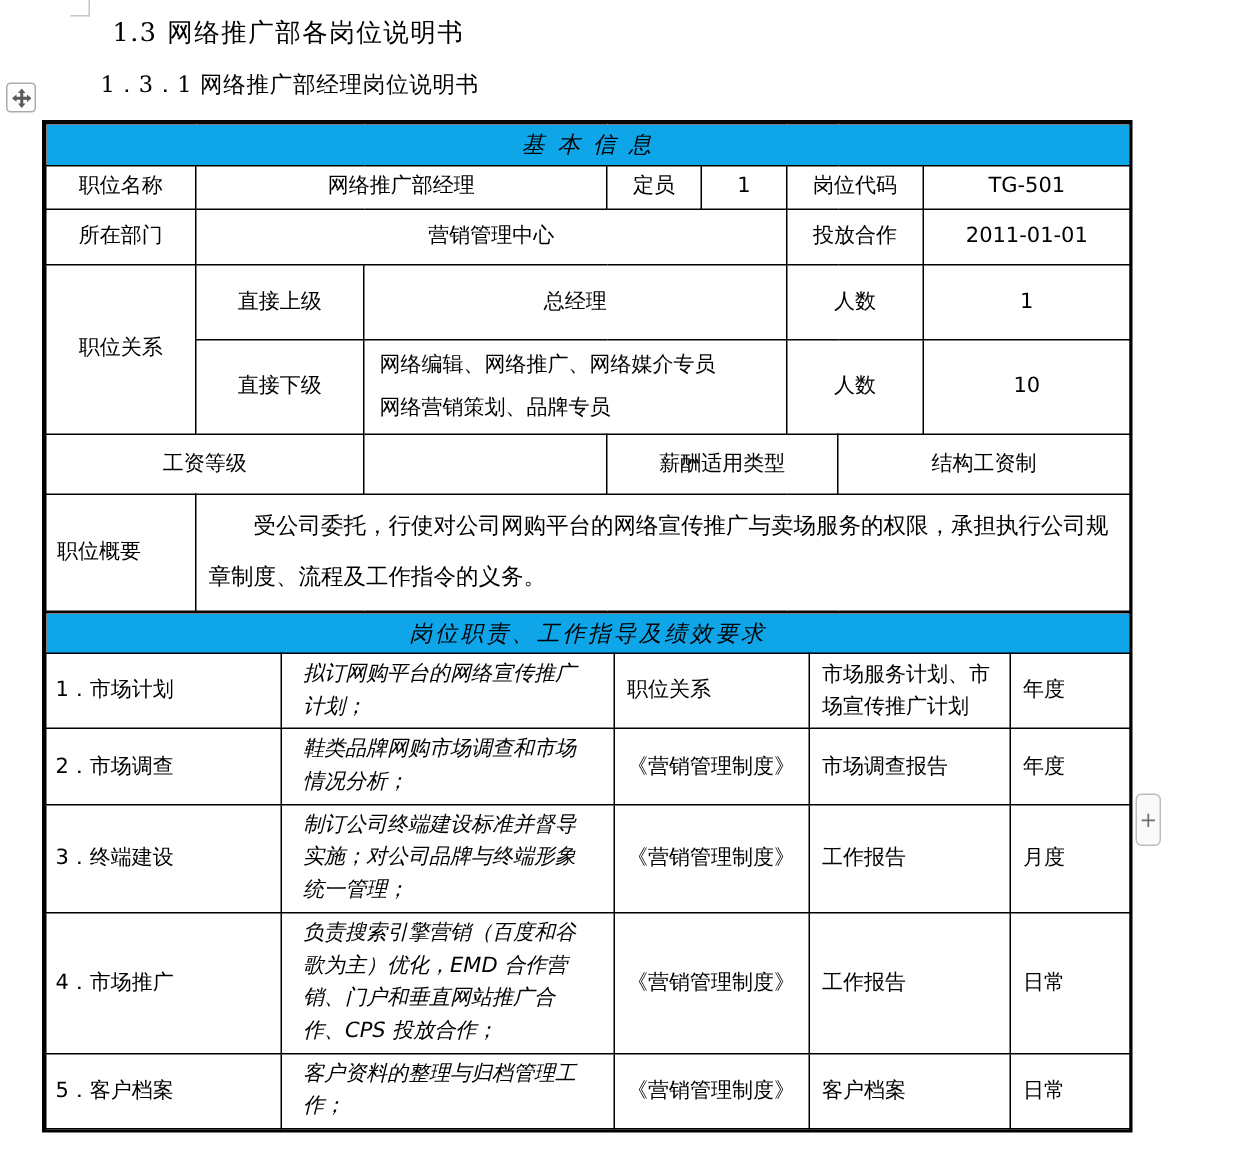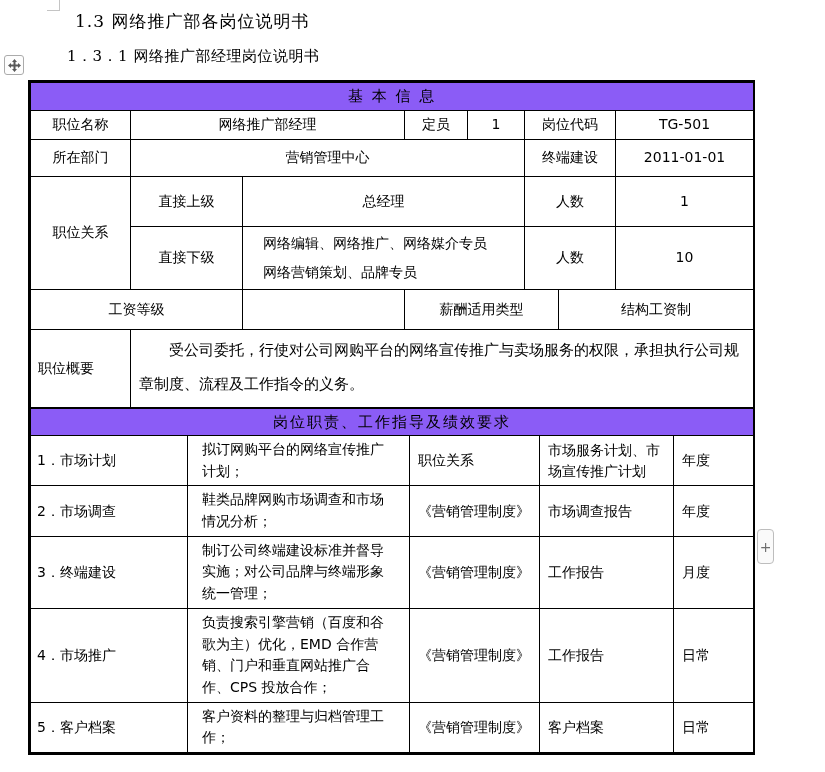--- a/index.html
+++ b/index.html
@@ -40,34 +40,34 @@
     position: absolute; left: 28px; top: 80px; width: 727px;
     border: 2px solid #000;
   }
   table { border-collapse: collapse; table-layout: fixed; width: 723px; }
   td {
     border: 1px solid #000;
     font-size: 14px; line-height: 1.5;
     padding: 2px 4px; overflow: hidden; vertical-align: middle;
     word-break: break-all;
   }
-  .gray { background: #8b5cf6; }
+  .gray { background: #0ea5e9; font-style: italic; }
   .c { text-align: center; }
   .l { text-align: left; padding-left: 7px; }
   .sec-title { font-size: 15px; letter-spacing: 2px; }
 
-  .sub-lines { line-height: 29px; padding-left: 20px; }
+  .sub-lines { line-height: 29px; padding-left: 10px; }
   .summary-cell {
     font-size: 15px; line-height: 2.25; padding: 0 8px;
     vertical-align: middle;
   }
   .summary-cell .indent { text-indent: 2em; }
 
   .duty-name { padding-left: 6px; }
-  .duty-content { padding: 3px 15px 3px 14px; line-height: 1.55; }
+  .duty-content { padding: 3px 15px 3px 14px; line-height: 1.55; font-style: italic; }
   .duty-val { padding-left: 8px; padding-right: 8px; }
 
   .plus-btn {
     position: absolute; left: 757px; top: 529px; width: 17px; height: 35px;
     border: 1px solid #bdbdbd; border-radius: 4px; background: #fafafa;
     color: #6e6e6e; font-size: 14px;
     display: flex; align-items: center; justify-content: center;
     cursor: pointer;
   }
 </style>
@@ -108,21 +108,21 @@
         <td class="c">职位名称</td>
         <td colspan="2" class="c">网络推广部经理</td>
         <td class="c">定员</td>
         <td class="c">1</td>
         <td colspan="2" class="c">岗位代码</td>
         <td class="c">TG-501</td>
       </tr>
       <tr style="height:37px">
         <td class="c">所在部门</td>
         <td colspan="4" class="c">营销管理中心</td>
-        <td colspan="2" class="c">终端建设</td>
+        <td colspan="2" class="c">投放合作</td>
         <td class="c">2011-01-01</td>
       </tr>
       <tr style="height:50px">
         <td rowspan="2" class="c">职位关系</td>
         <td class="c">直接上级</td>
         <td colspan="3" class="c">总经理</td>
         <td colspan="2" class="c">人数</td>
         <td class="c">1</td>
       </tr>
       <tr style="height:58px">

